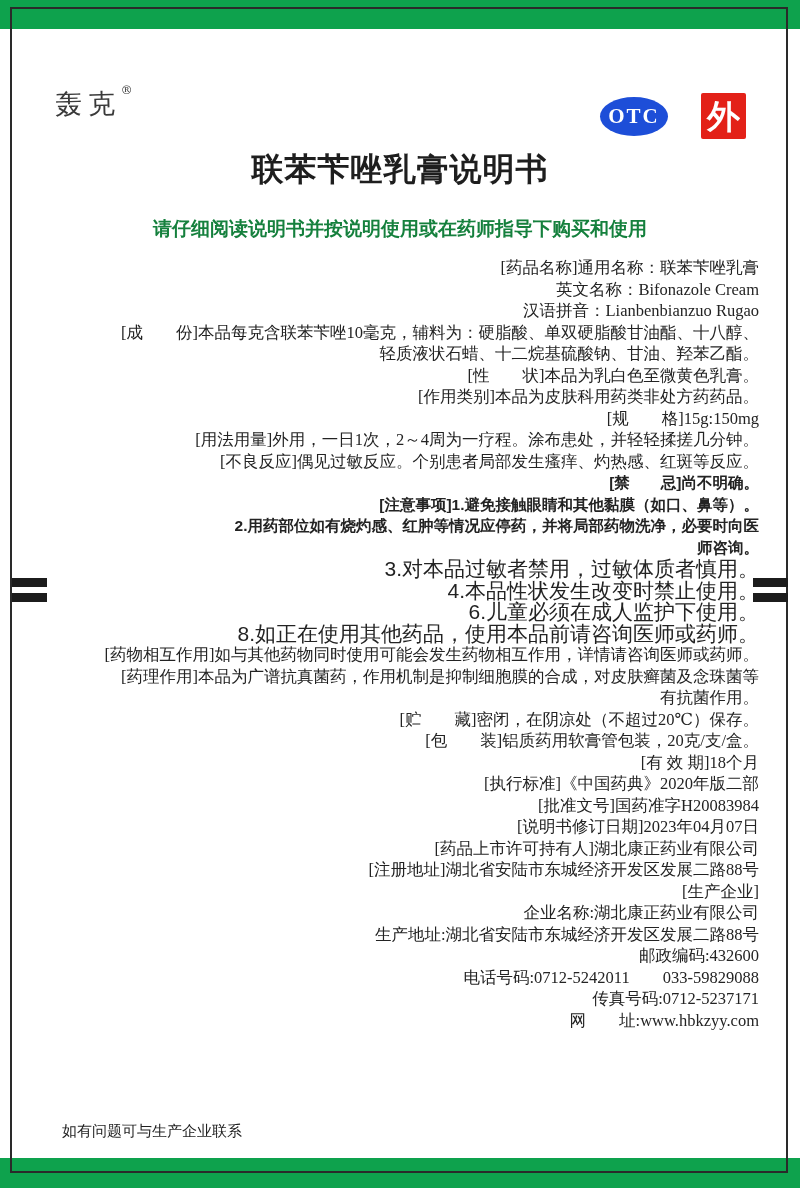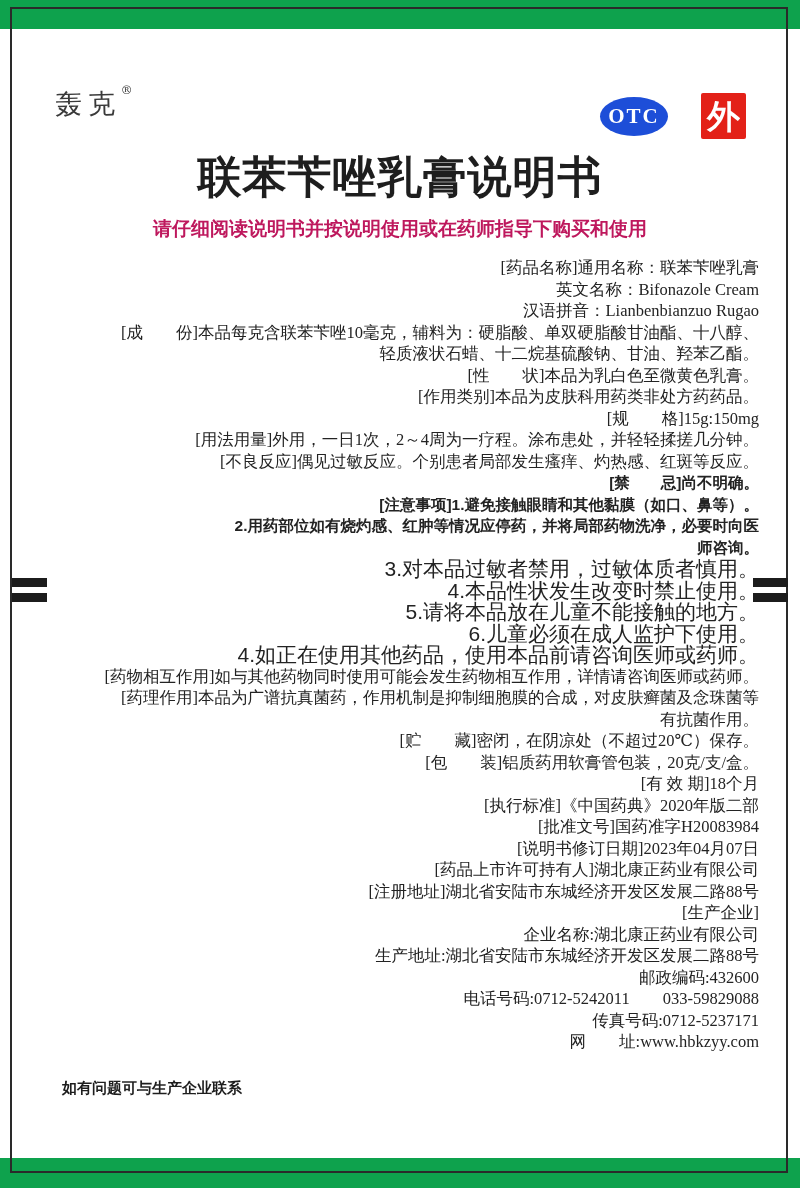--- a/index.html
+++ b/index.html
@@ -43,44 +43,44 @@
     position:absolute;left:701px;top:93px;width:45px;height:46px;
     color:#ffffff;text-align:center;line-height:48px;
     font-family:"Liberation Sans","DejaVu Sans",sans-serif;
     font-weight:bold;font-size:33px;border-radius:2px;
   }
 
   .title{
     position:absolute;left:0;right:0;top:148px;
     text-align:center;
     font-family:"Liberation Sans","DejaVu Sans",sans-serif;
-    font-weight:bold;font-size:44px;letter-spacing:1px;color:#1e1e1e;
+    font-weight:bold;font-size:32px;letter-spacing:1px;color:#1e1e1e;
   }
   .subtitle{
     position:absolute;left:0;right:0;top:216px;
     text-align:center;
     font-family:"Liberation Sans","DejaVu Sans",sans-serif;
-    font-weight:bold;font-size:19px;color:#be185d;
+    font-weight:bold;font-size:19px;color:#15803d;
   }
 
   .spec-body{
     position:absolute;left:47px;top:257px;width:712px;
     font-size:16.5px;line-height:21.5px;
   }
   .row{white-space:nowrap;height:21.5px;text-align:right;}
   .row.c1{padding-left:84px;}
   .row.c2{padding-left:96px;}
   .row.p{padding-left:8px;}
   .row.hei{font-family:"Liberation Sans","DejaVu Sans",sans-serif;font-size:21px;}
   .row.heib{font-family:"Liberation Sans","DejaVu Sans",sans-serif;font-weight:bold;font-size:15.5px;}
 
   .footer-note{
-    position:absolute;left:62px;top:1079px;
+    position:absolute;left:62px;top:1122px;
     font-family:"Liberation Sans","DejaVu Sans",sans-serif;
-    font-weight:bold;font-size:15px;color:#1e1e1e;
+    font-weight:normal;font-size:15px;color:#1e1e1e;
   }
 </style>
 </head>
 <body>
 
 <div class="page" style="color: rgb(35, 35, 35);">
 
   <div class="band band-top" style="background: rgb(14, 162, 77);"></div>
   <div class="band band-bottom" style="background: rgb(14, 162, 77);"></div>
 
@@ -109,23 +109,22 @@
       <div class="row "><span class="lbl">[作用类别]</span><span class="txt">本品为皮肤科用药类非处方药药品。</span></div>
       <div class="row "><span class="lbl">[规　　格]</span><span class="txt">15g:150mg</span></div>
       <div class="row "><span class="lbl">[用法用量]</span><span class="txt">外用，一日1次，2～4周为一疗程。涂布患处，并轻轻揉搓几分钟。</span></div>
       <div class="row "><span class="lbl">[不良反应]</span><span class="txt">偶见过敏反应。个别患者局部发生瘙痒、灼热感、红斑等反应。</span></div>
       <div class="row heib"><span class="lbl">[禁　　忌]</span><span class="txt">尚不明确。</span></div>
       <div class="row heib"><span class="lbl">[注意事项]</span><span class="txt">1.避免接触眼睛和其他黏膜（如口、鼻等）。</span></div>
       <div class="row c2 heib"><span class="txt">2.用药部位如有烧灼感、红肿等情况应停药，并将局部药物洗净，必要时向医</span></div>
       <div class="row c2 heib"><span class="txt">师咨询。</span></div>
       <div class="row c2 hei"><span class="txt">3.对本品过敏者禁用，过敏体质者慎用。</span></div>
       <div class="row c2 hei"><span class="txt">4.本品性状发生改变时禁止使用。</span></div>
-      <div class="row c2 hei"><span class="txt">5.请将本品放在儿童不能接触的地方。</span></div>
       <div class="row c2 hei"><span class="txt">6.儿童必须在成人监护下使用。</span></div>
-      <div class="row c2 hei"><span class="txt">4.如正在使用其他药品，使用本品前请咨询医师或药师。</span></div>
+      <div class="row c2 hei"><span class="txt">8.如正在使用其他药品，使用本品前请咨询医师或药师。</span></div>
       <div class="row "><span class="lbl">[药物相互作用]</span><span class="txt">如与其他药物同时使用可能会发生药物相互作用，详情请咨询医师或药师。</span></div>
       <div class="row "><span class="lbl">[药理作用]</span><span class="txt">本品为广谱抗真菌药，作用机制是抑制细胞膜的合成，对皮肤癣菌及念珠菌等</span></div>
       <div class="row c1"><span class="txt">有抗菌作用。</span></div>
       <div class="row "><span class="lbl">[贮　　藏]</span><span class="txt">密闭，在阴凉处（不超过20℃）保存。</span></div>
       <div class="row "><span class="lbl">[包　　装]</span><span class="txt">铝质药用软膏管包装，20克/支/盒。</span></div>
       <div class="row "><span class="lbl">[有 效 期]</span><span class="txt">18个月</span></div>
       <div class="row "><span class="lbl">[执行标准]</span><span class="txt">《中国药典》2020年版二部</span></div>
       <div class="row "><span class="lbl">[批准文号]</span><span class="txt">国药准字H20083984</span></div>
       <div class="row "><span class="lbl">[说明书修订日期]</span><span class="txt">2023年04月07日</span></div>
       <div class="row "><span class="lbl">[药品上市许可持有人]</span><span class="txt">湖北康正药业有限公司</span></div>

